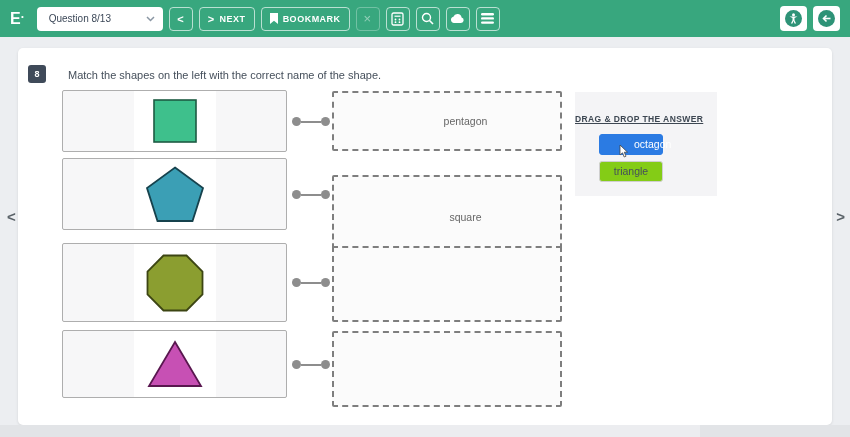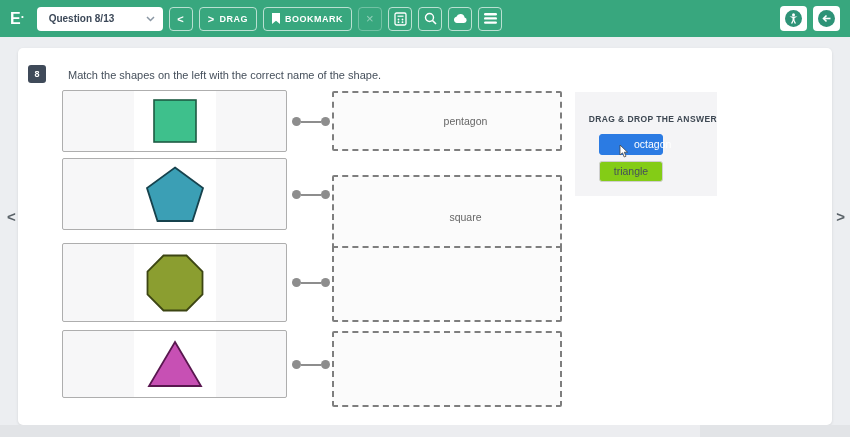--- a/index.html
+++ b/index.html
@@ -7,21 +7,21 @@
   body { font-family:"Liberation Sans","DejaVu Sans",sans-serif; background:#eceef1; position:relative; }
 
   
   .toolbar { position:absolute; top:0; left:0; width:850px; height:37px; background:#38a77e;
              display:flex; align-items:center; justify-content:space-between; padding:0 10px; }
   .tb-left { display:flex; align-items:center; gap:6px; }
   .logo { color:#fff; font-weight:bold; font-size:16px; letter-spacing:0; margin-right:6px; }
   .logo .dot { font-size:12px; vertical-align:3px; }
   .qselect { width:126px; height:24px; background:#fff; border:none; border-radius:4px;
              display:flex; align-items:center; justify-content:space-between; padding:0 8px 0 12px; cursor:pointer; }
-  .qselect .qtext { font-size:10px; font-weight:bold; color:#3c4858; }
+  .qselect .qtext { font-size:10px; font-weight:normal; color:#3c4858; }
   .tb-btn { height:24px; border:1px solid rgba(255,255,255,.65); background:transparent; border-radius:4px;
             color:#fff; display:flex; align-items:center; justify-content:center; gap:5px; cursor:pointer;
             font-size:9px; font-weight:bold; letter-spacing:.5px; padding:0 8px; }
   .tb-btn.sq { width:24px; padding:0; }
   .tb-btn .chev { font-size:11px; font-weight:bold; }
   .tb-btn.dim { opacity:.45; }
   .tb-right { display:flex; align-items:center; gap:6px; }
   .round-btn { width:27px; height:25px; background:#fff; border:none; border-radius:4px;
                display:flex; align-items:center; justify-content:center; cursor:pointer; }
   .round-btn .circ { width:17px; height:17px; background:#2e9377; border-radius:50%;
@@ -46,21 +46,21 @@
 
   .connector { position:absolute; left:274px; width:38px; height:9px; display:flex; align-items:center; }
   .connector .dot { width:9px; height:9px; border-radius:50%; background:#8d8d8d; flex:none; }
   .connector .cline { height:2px; background:#8d8d8d; flex:1; }
 
   .drop-zone { position:absolute; left:314px; width:230px; background:#fbfbfb; border:2px dashed #7e7e7e;
                border-radius:2px; display:flex; align-items:center; justify-content:center; }
   .drop-zone .dlabel { font-size:10.5px; color:#666;padding-left:37px; }
 
   .answer-panel { position:absolute; left:557px; top:44px; width:142px; height:104px; background:#f4f4f6; }
-  .panel-title { text-align:right; margin-top:22px; font-size:8.5px; font-weight:bold; color:#3d4752; letter-spacing:.4px; }
+  .panel-title { text-align:left; margin-top:22px; font-size:8.5px; font-weight:bold; color:#3d4752; letter-spacing:.4px;text-decoration:underline; }
   .choice { display:block; width:64px; height:21px; margin:6px 0 0 24px; border-radius:3px;
             font-size:10.5px; text-align:center; line-height:19px; cursor:grab; position:relative; }
   .choice.active { background:#2b7be3; border:1px solid #2b7be3; color:#fff; margin-top:10px;padding-left:34px; }
   .choice.plain { background:#84cc16; border:1px solid #cfcfcf; color:#454f5b; }
 
   .drag-cursor { position:absolute; left:601px; top:97px; width:11px; height:13px; pointer-events:none; }
 
   .bottom-strip { position:absolute; left:0; top:425px; width:850px; height:12px; background:#e2e4e7; }
   .bottom-strip .inner { position:absolute; left:180px; top:0; width:520px; height:12px; background:#ecedf0; }
 </style>
@@ -77,21 +77,21 @@
         <polyline points="1,1 4.5,4.5 8,1" fill="none" stroke="#8a96a3" stroke-width="1.5"></polyline>
       </svg>
     </div>
 
     <button class="tb-btn sq">
       <span class="chev">&lt;</span>
     </button>
 
     <button class="tb-btn">
       <span class="chev">&gt;</span>
-      <span>DRAG</span>
+      <span>NEXT</span>
     </button>
 
     <button class="tb-btn">
       <svg width="8" height="11" viewBox="0 0 8 11">
         <path d="M0,0 h8 v11 l-4,-3.2 -4,3.2 z" fill="#fff"></path>
       </svg>
       <span>BOOKMARK</span>
     </button>
 
     <button class="tb-btn sq dim">

